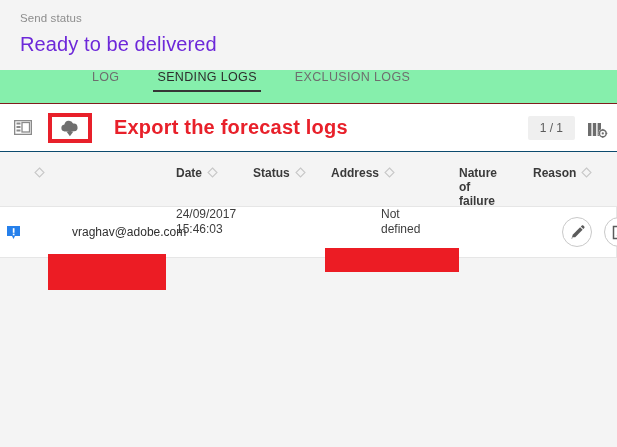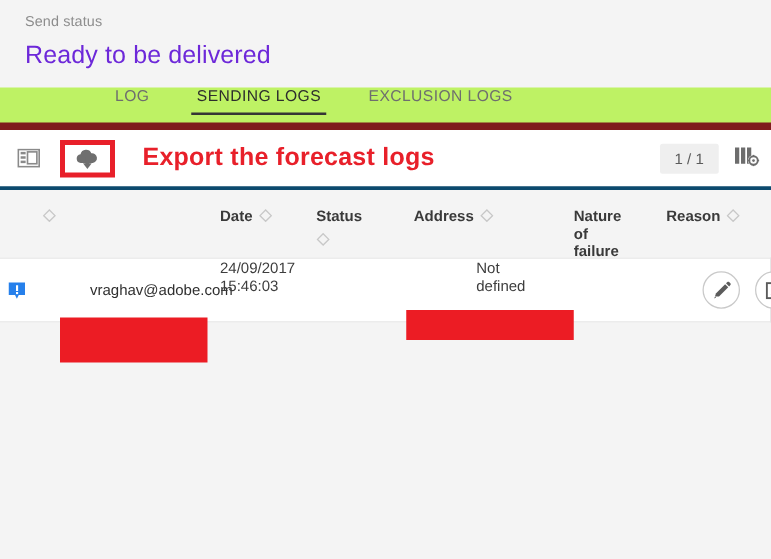--- a/index.html
+++ b/index.html
@@ -35,22 +35,22 @@
     letter-spacing: 0.1px;
   }
 
   
   .tabbar {
     margin-top: 11px;
     height: 34px;
     display: flex;
     align-items: flex-start;
     padding-left: 92px;
-    border-bottom: 6px solid #7f1d1d;
-    background: #bef264;
+    border-bottom: 1px solid #7f1d1d;
+    background: #86efac;
   }
   .tab {
     font-size: 12.5px;
     color: #6e6e6e;
     letter-spacing: 0.35px;
     padding: 0 0 8px 0;
     margin-right: 38px;
     position: relative;
     cursor: pointer;
     white-space: nowrap;
@@ -66,21 +66,21 @@
     background: #353535;
   }
 
   
   .toolbar {
     height: 48px;
     background: #ffffff;
     display: flex;
     align-items: center;
     padding: 0 8px 0 14px;
-    border-bottom: 3px solid #0c4a6e;
+    border-bottom: 1px solid #0c4a6e;
     position: relative;
   }
   .panel-toggle {
     width: 18px; height: 15px;
     flex: 0 0 auto;
     cursor: pointer;
   }
   .export-wrap {
     position: relative;
     margin-left: 16px;
@@ -100,21 +100,21 @@
     margin-left: 22px;
     color: #e8202a;
     font-size: 20px;
     font-weight: bold;
     letter-spacing: 0.2px;
     white-space: nowrap;
   }
   .toolbar-right {
     margin-left: auto;
     display: flex;
-    align-items: flex-start;
+    align-items: flex-end;
     gap: 12px;
   }
   .pager {
     background: #efefef;
     color: #5b5b5b;
     font-size: 12px;
     padding: 5px 12px;
     border-radius: 2px;
     cursor: pointer;
     white-space: nowrap;
@@ -152,21 +152,21 @@
   .sort {
     flex: 0 0 auto;
     margin-top: 1px;
   }
   .th.wrap .sort { align-self: flex-end; margin-bottom: 1px; }
 
   
   .c-sel     { width: 66px; padding-left: 34px; }
   .c-rcpt    { width: 110px; }
   .c-date    { width: 77px; }
-  .c-status  { width: 78px; flex-direction: column; }
+  .c-status  { width: 78px; }
   .c-addr    { width: 128px; }
   .c-nature  { width: 74px; flex-direction: column; }
   .c-reason  { width: 80px; }
 
   .row {
     display: flex;
     align-items: stretch;
     background: #ffffff;
     border: 1px solid #e6e6e6;
     border-left: none;

